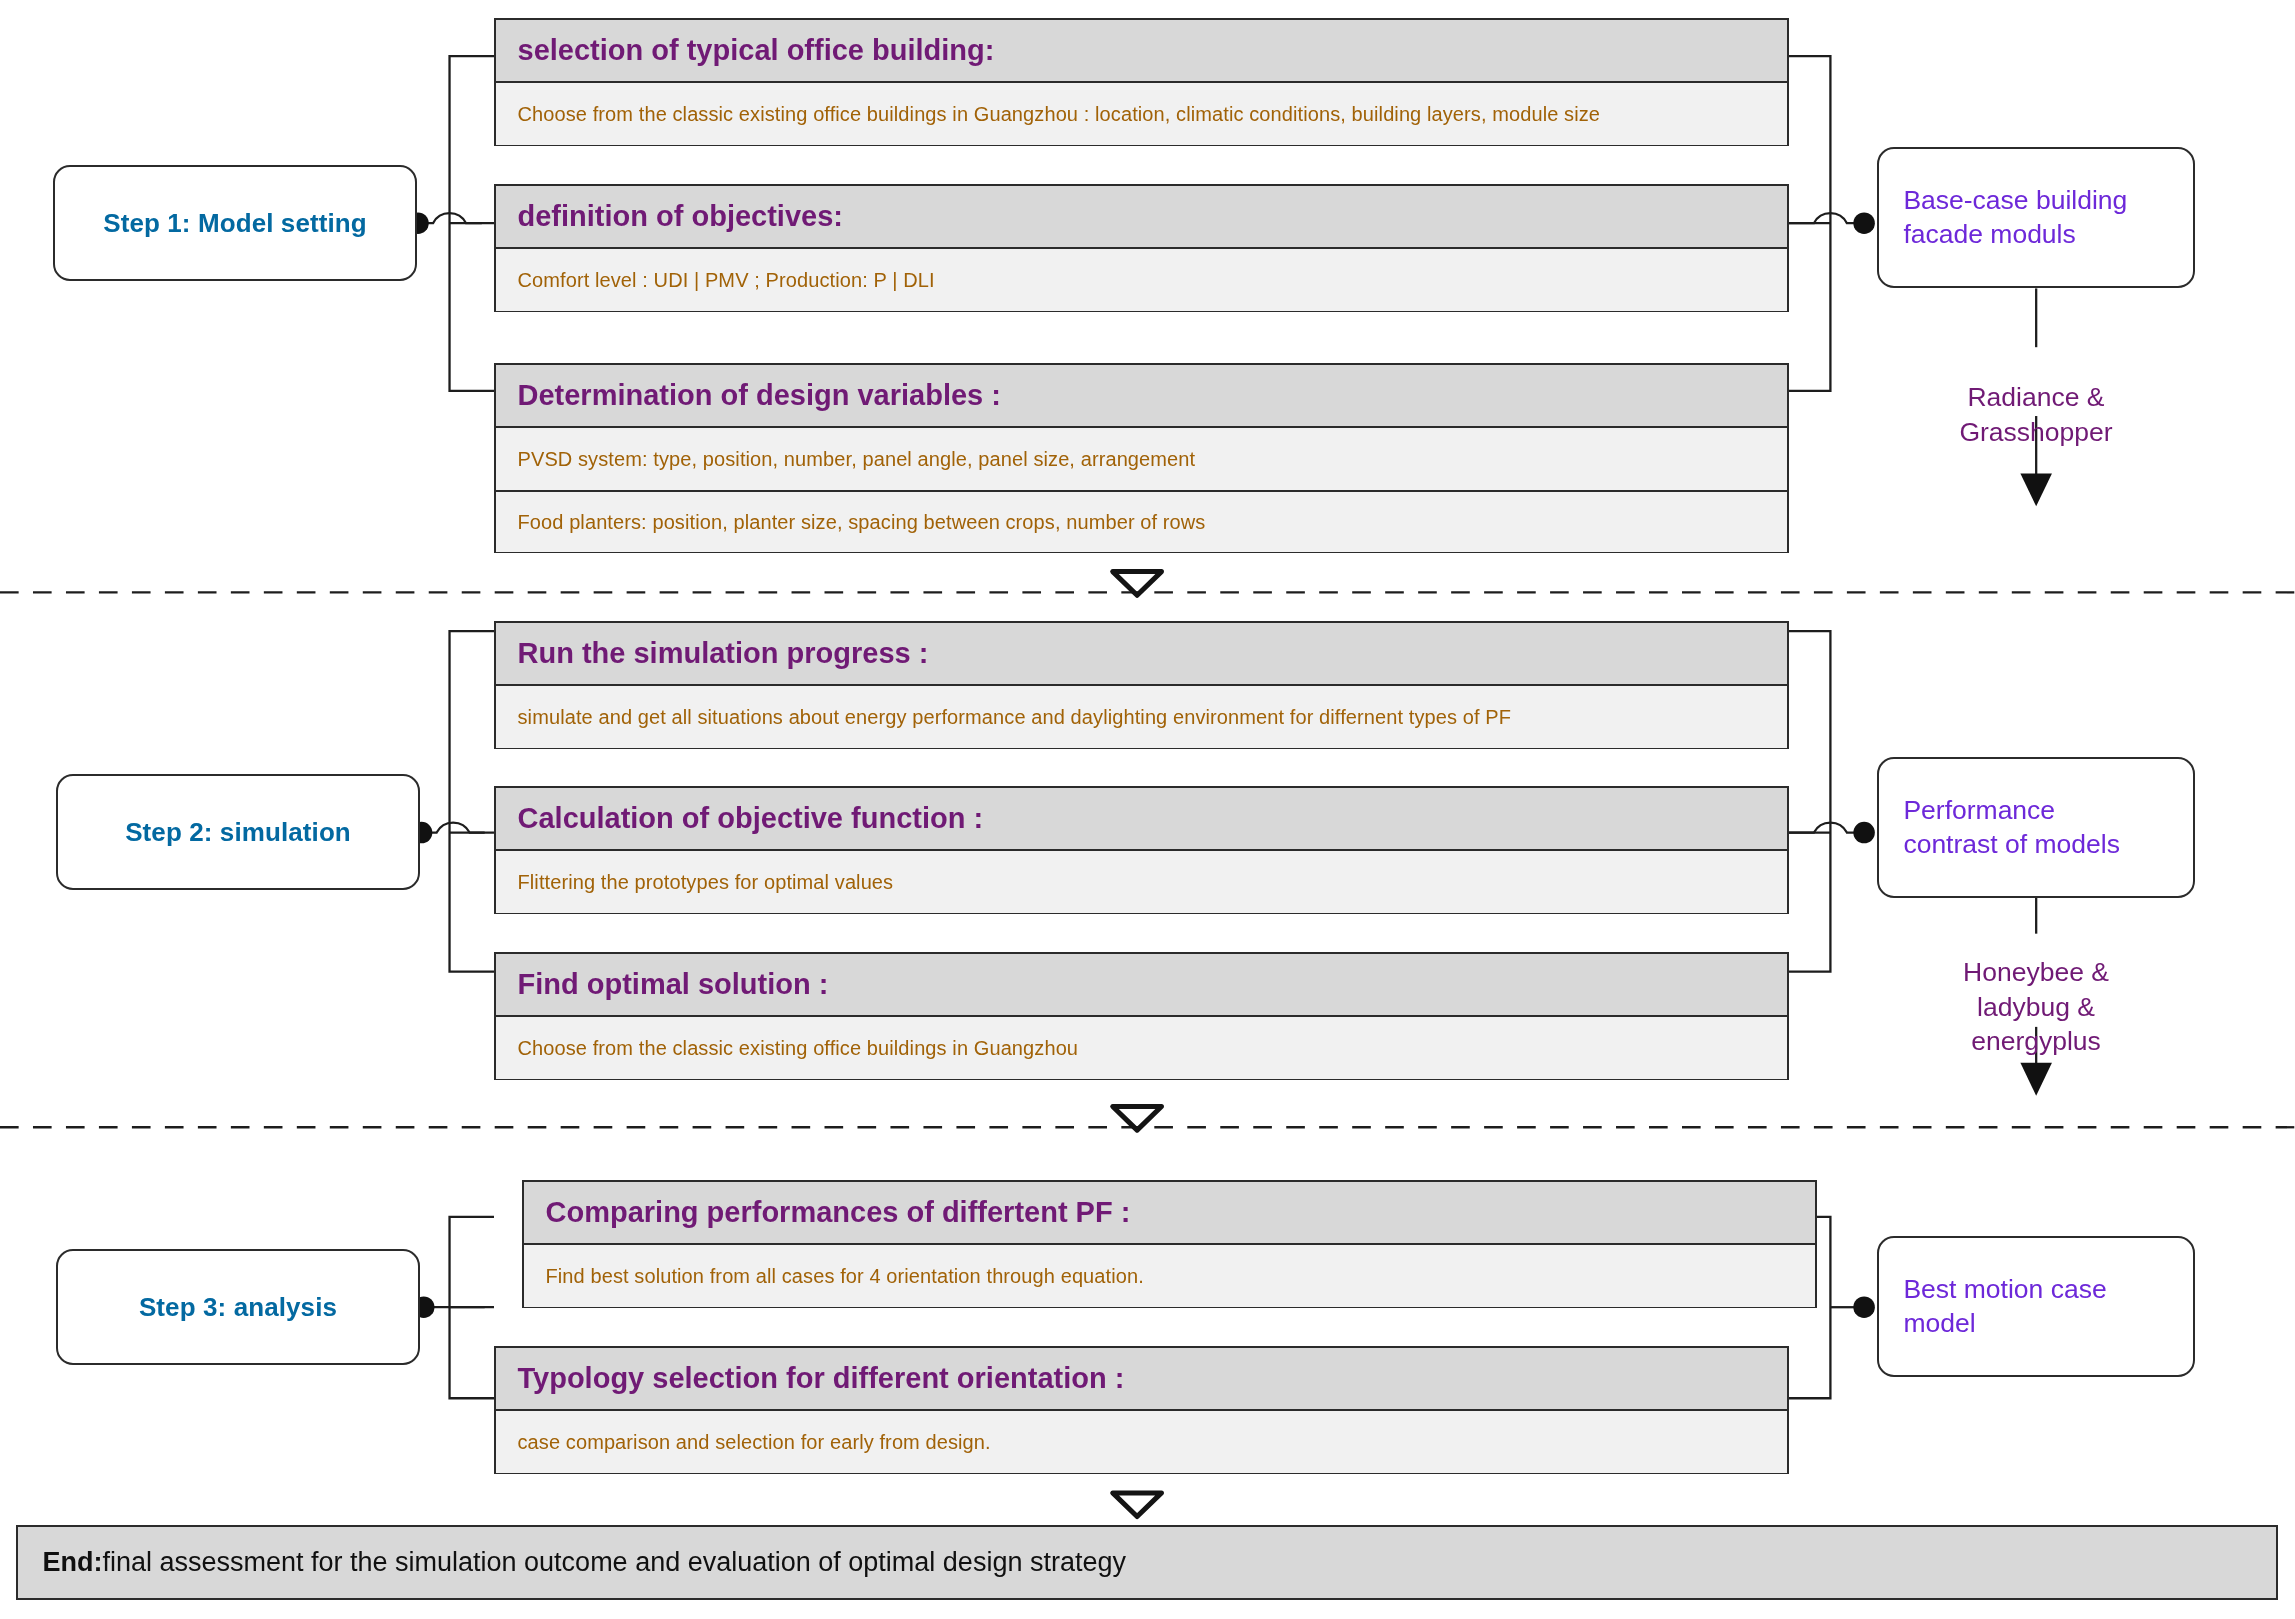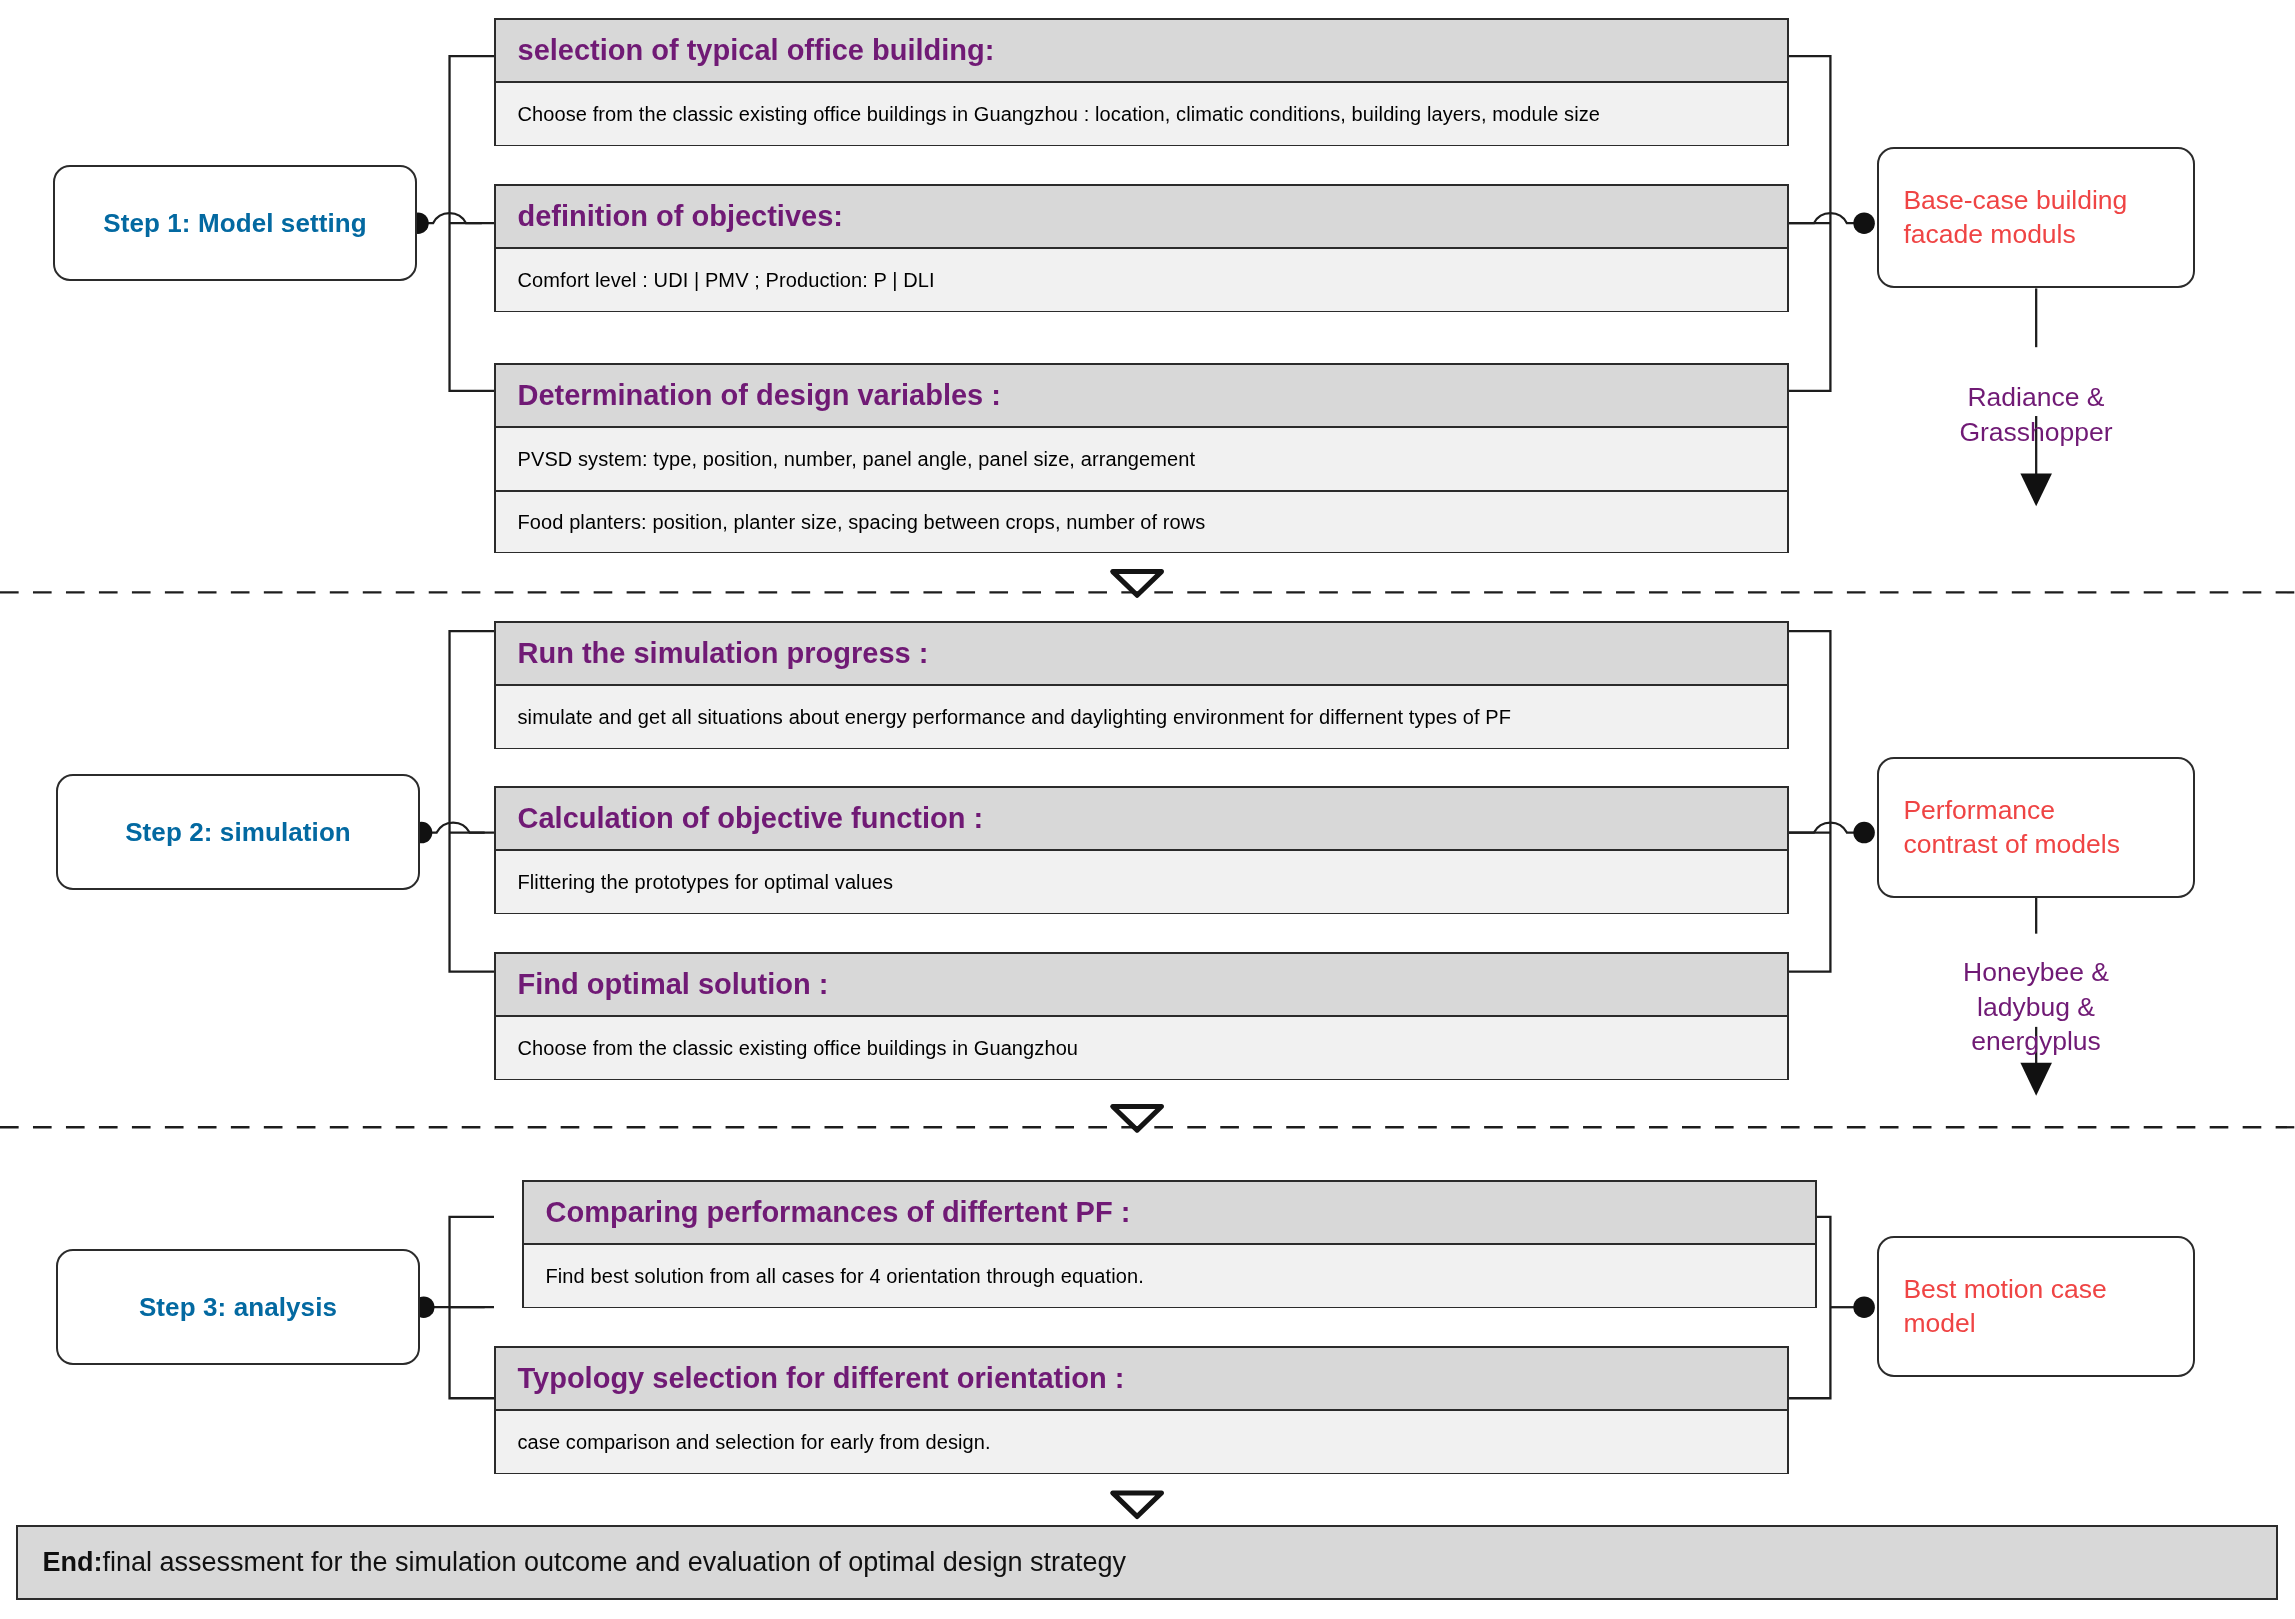--- a/index.html
+++ b/index.html
@@ -28,21 +28,21 @@
     letter-spacing:0.1px;
   }
 
   
   .result-pill{
     border:2.2px solid #2b2b2b;
     border-radius:17px;
     background:#ffffff;
     display:flex;align-items:center;
     padding:0 24.4px;
-    font-size:26.5px;color:#ef4444;
+    font-size:26.5px;color:#6d28d9;
     line-height:1.28;
     text-align:left;
   }
 
   
   .cardgroup{
     border:2.2px solid #2b2b2b;
     background:#f2f2f2;
     box-sizing:border-box;
   }
@@ -55,21 +55,21 @@
     font-weight:bold;
     color:#701a75;
     box-sizing:border-box;
     letter-spacing:0px;
   }
   .card-body{
     background:#f1f1f1;
     display:flex;align-items:center;
     padding:0 21.5px;
     font-size:20px;
-    color:#000000;
+    color:#a16207;
     box-sizing:border-box;
     letter-spacing:0.1px;
   }
   .card-body + .card-body{border-top:2.2px solid #2b2b2b;}
 
   
   .endbar{
     border:2.2px solid #2b2b2b;
     background:#d8d8d8;
     display:flex;align-items:center;

